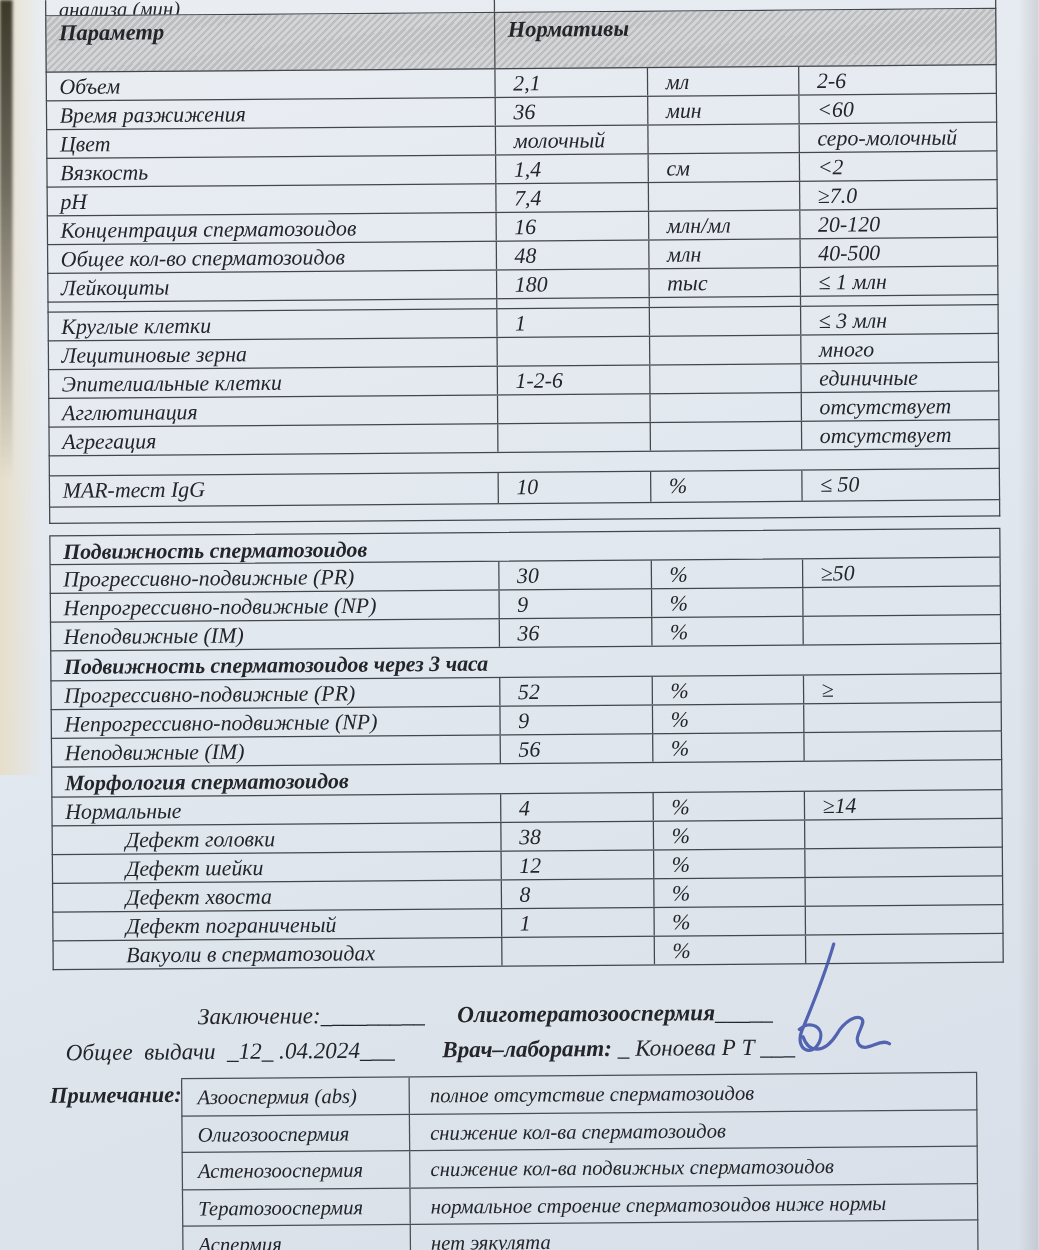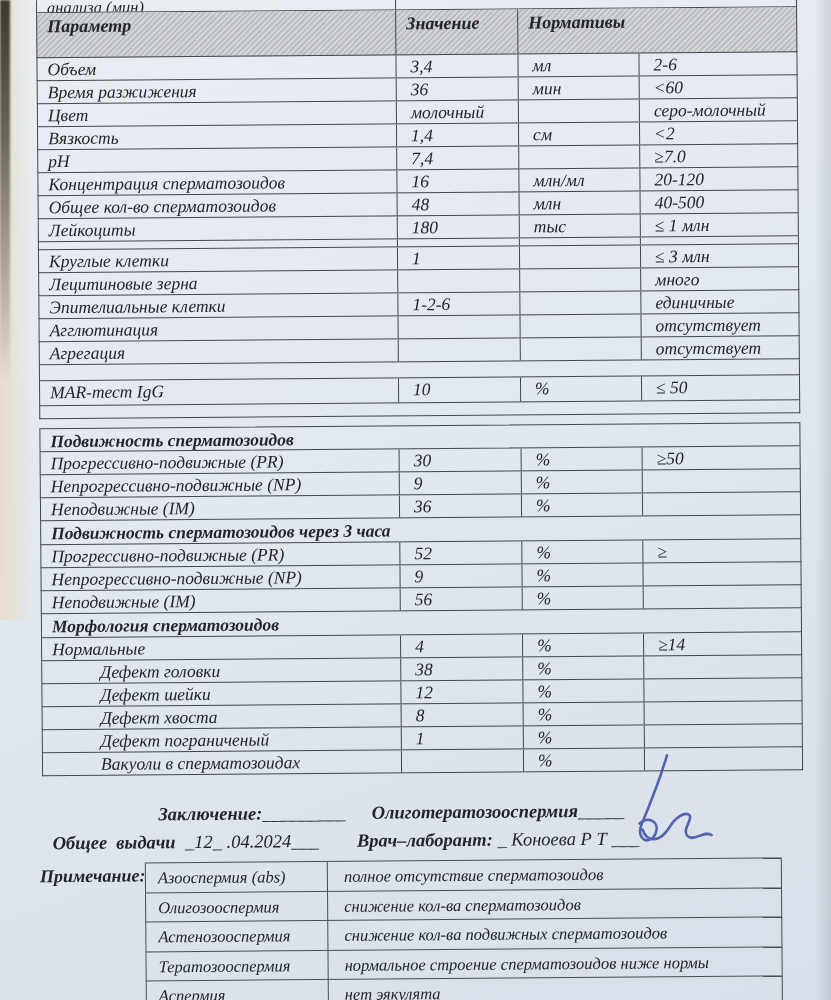--- a/index.html
+++ b/index.html
@@ -46,21 +46,21 @@
   .spacer{height:8px;}
   .bpad{height:16px;}   
   .bpad2{height:13px;}
   .gap{border:none;background:transparent;}
   .topline{border-top:1.5px solid #43464b;}
   .sec24 .cell{line-height:22px;}
 
   
   .footer{position:relative;margin-top:26px;font-size:18.5px;}
   .footer span{white-space:pre-wrap;}
-  .b{font-weight:700;}
+  .b{font-weight:400;}
   .f-line1{padding-left:152px;line-height:27px;}
   .f-line1 .val{font-weight:700;margin-left:26px;}
   .f-line2{padding-left:46px;line-height:27px;margin-top:1px;}
   .f-line2 .doc{font-weight:700;margin-left:38px;}
   .f-notes{display:flex;margin-top:6px;}
   .note-label{width:138px;padding-left:33px;font-weight:700;font-size:18px;
     line-height:26px;flex:none;box-sizing:border-box;}
   .notes-table{width:637px;border-top:1.4px solid #4a4d52;flex:none;}
   .notes-row{display:grid;grid-template-columns:181px 1fr;
     border-left:1.4px solid #4a4d52;border-right:1.4px solid #4a4d52;
@@ -81,28 +81,27 @@
 
   <div class="results">
 
     <div class="row clip">
       <div class="cell">анализа (мин)</div>
       <div class="cell"></div>
     </div>
 
     <div class="row hdr">
       <div class="cell">Параметр</div>
-      <div class="cell">Значение</div>
       <div class="cell">Нормативы</div>
     </div>
 
     <div>
         <div class="row data">
           <div class="cell c0">Объем</div>
-          <div class="cell c1">3,4</div>
+          <div class="cell c1">2,1</div>
           <div class="cell c2">мл</div>
           <div class="cell c3">2-6</div>
         </div>
         <div class="row data">
           <div class="cell c0">Время разжижения</div>
           <div class="cell c1">36</div>
           <div class="cell c2">мин</div>
           <div class="cell c3">&lt;60</div>
         </div>
         <div class="row data">

